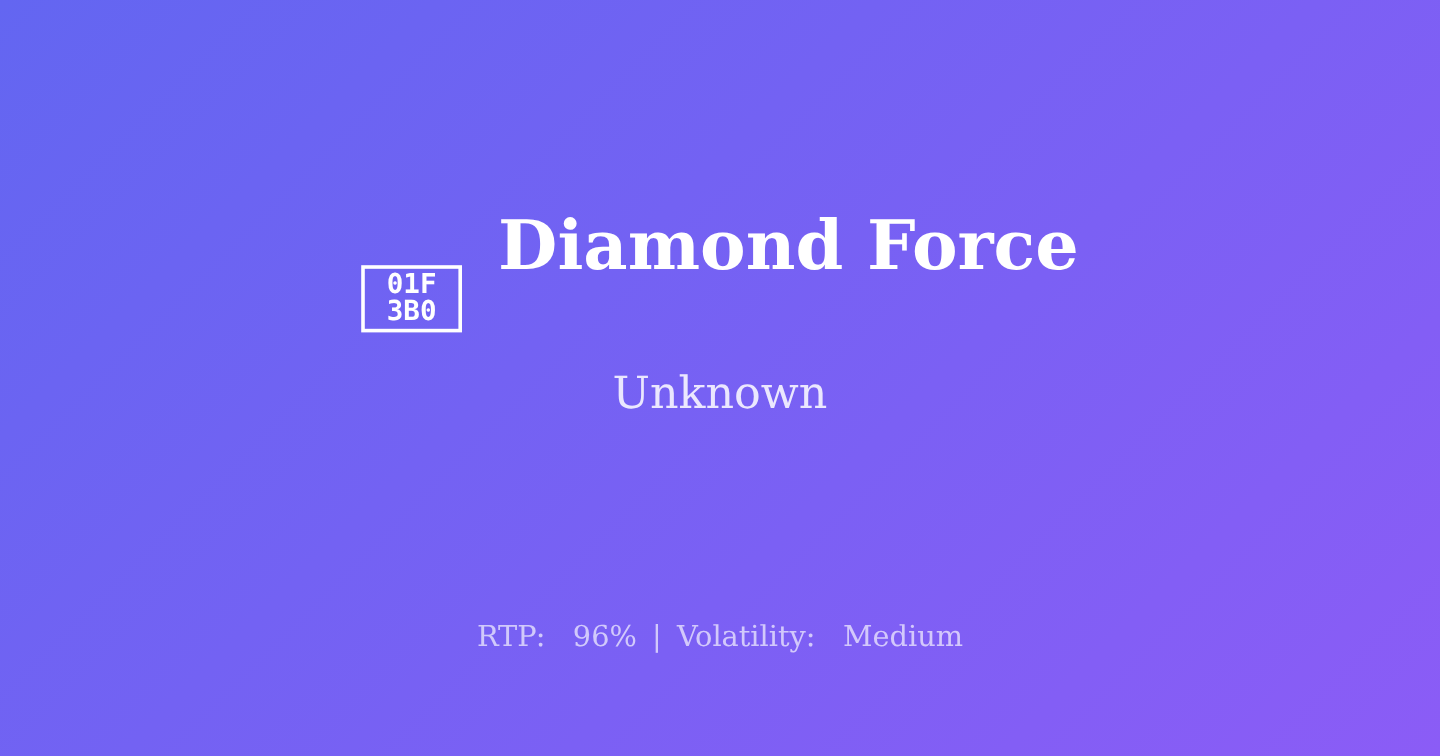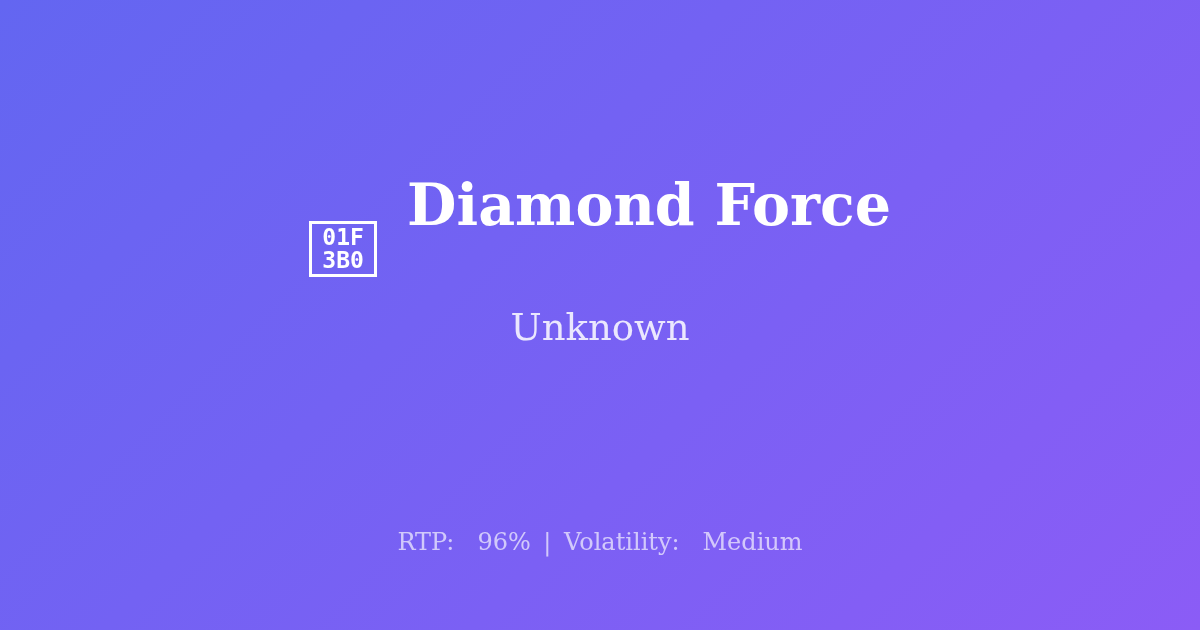--- a/index.html
+++ b/index.html
@@ -47,21 +47,21 @@
     flex-direction: row;
     align-items: flex-end;
     justify-content: center;
     gap: 30px;
     line-height: 1;
   }
 
   
   .tofu {
     box-sizing: border-box;
-    width: 68px;
+    width: 84px;
     height: 56px;
     border: 3px solid #FFFFFF;
     display: flex;
     flex-direction: column;
     align-items: center;
     justify-content: center;
     padding: 3px 4px;
     flex: none;
     position: relative;
     top: -1px;
@@ -97,21 +97,21 @@
     line-height: 37px;
     color: rgba(255, 255, 255, 0.85);
     white-space: nowrap;
   }
 
   
   .meta {
     position: absolute;
     left: 0;
     right: 0;
-    top: 529px;
+    top: 517px;
     text-align: center;
     font-family: "DejaVu Serif", "Liberation Serif", serif;
     font-weight: 400;
     font-size: 24px;
     line-height: 26px;
     color: rgba(255, 255, 255, 0.66);
     white-space: nowrap;
   }
 
   .meta-sep {

